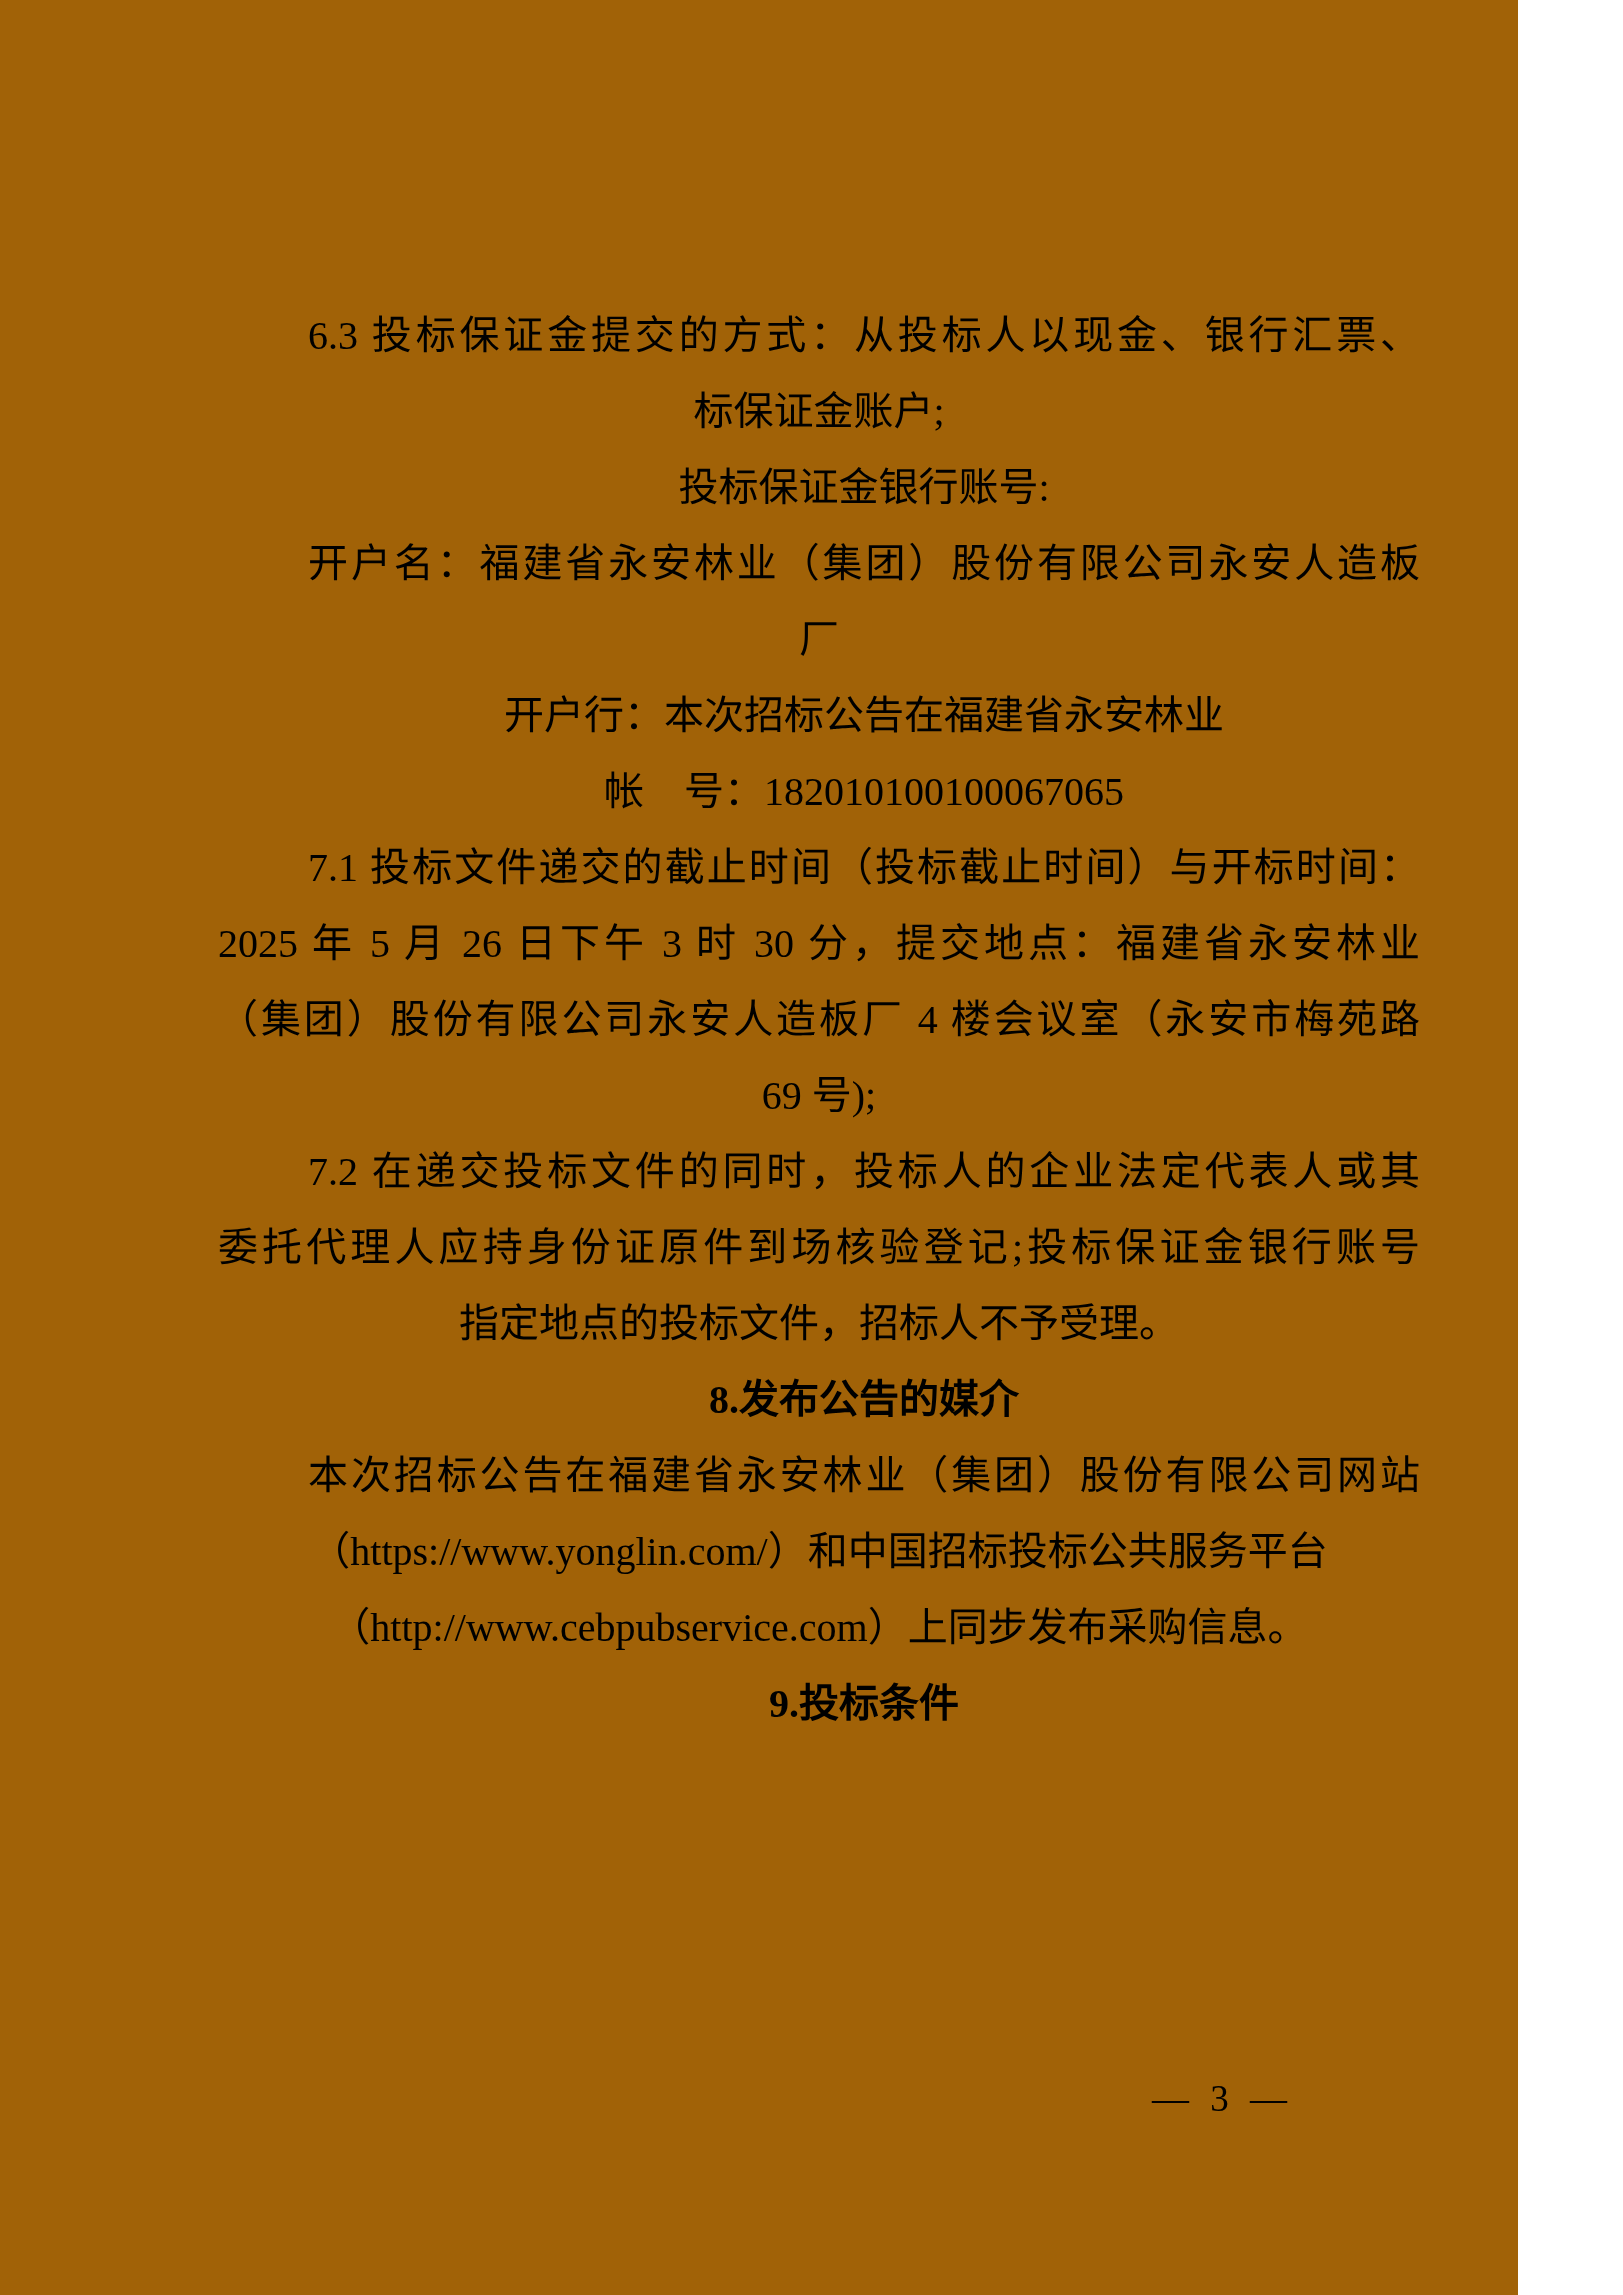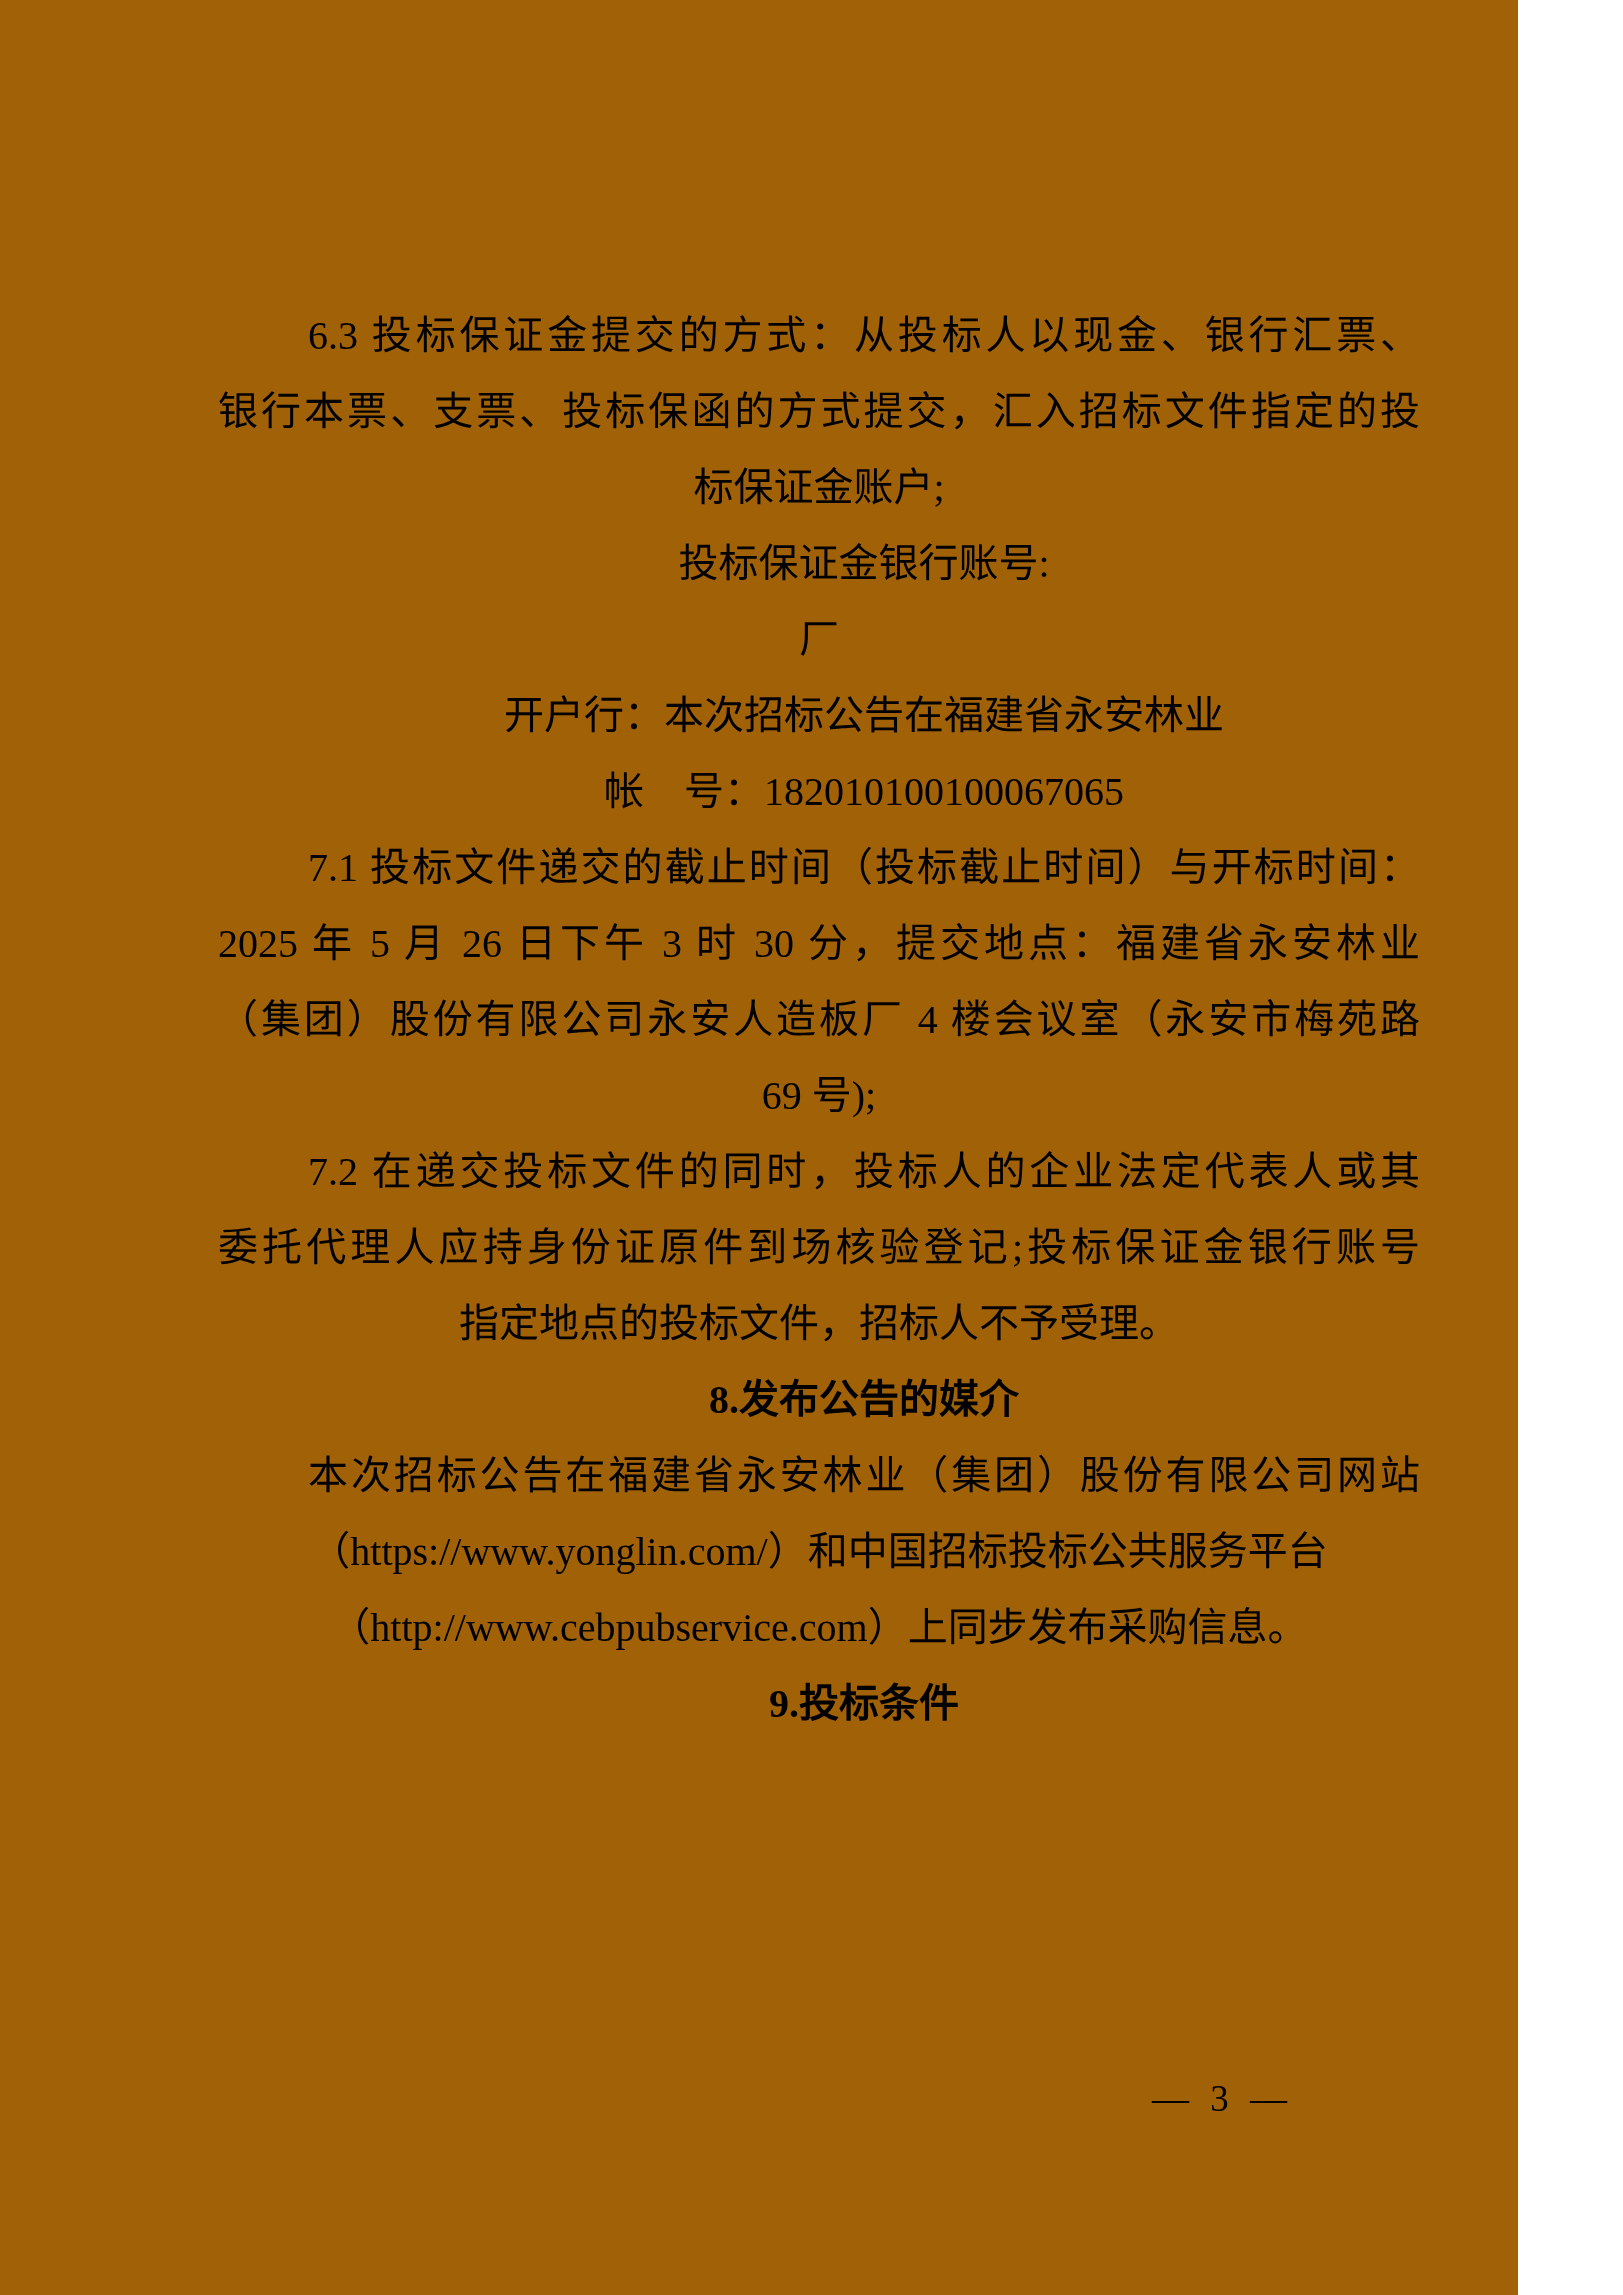--- a/index.html
+++ b/index.html
@@ -57,23 +57,23 @@
     word-spacing: 12px;
     text-align: right;
   }
 </style>
 </head>
 <body>
 
 <div class="page">
   <div class="doc">
     <p class="line i j">6.3 投标保证金提交的方式：从投标人以现金、银行汇票、</p>
-    <p class="line j">银行本票、支票、投标保函的方式提交，汇入招标文件指定的投</p>
     <p class="line">标保证金账户;</p>
     <p class="line i">投标保证金银行账号:</p>
+    <p class="line i j">开户名：福建省永安林业（集团）股份有限公司永安人造板</p>
     <p class="line">厂</p>
     <p class="line i">开户行：本次招标公告在福建省永安林业</p>
     <p class="line i">帐　号：182010100100067065</p>
     <p class="line i j">7.1 投标文件递交的截止时间（投标截止时间）与开标时间：</p>
     <p class="line j">2025 年 5 月 26 日下午 3 时 30 分，提交地点：福建省永安林业</p>
     <p class="line j">（集团）股份有限公司永安人造板厂 4 楼会议室（永安市梅苑路</p>
     <p class="line">69 号);</p>
     <p class="line i j">7.2 在递交投标文件的同时，投标人的企业法定代表人或其</p>
     <p class="line j">委托代理人应持身份证原件到场核验登记;投标保证金银行账号</p>
     <p class="line">指定地点的投标文件，招标人不予受理。</p>

